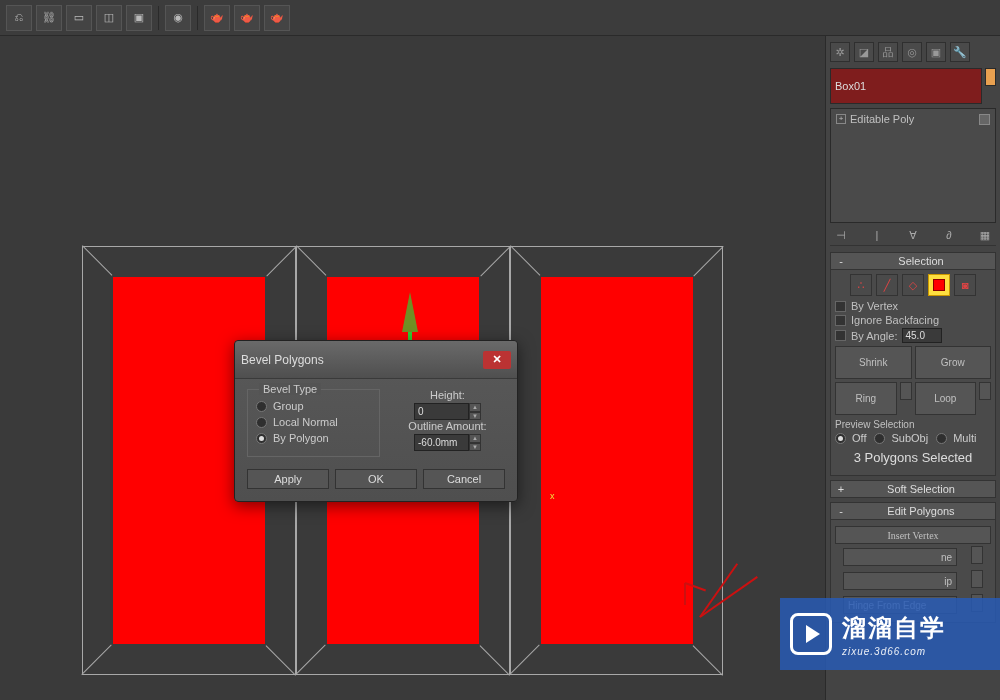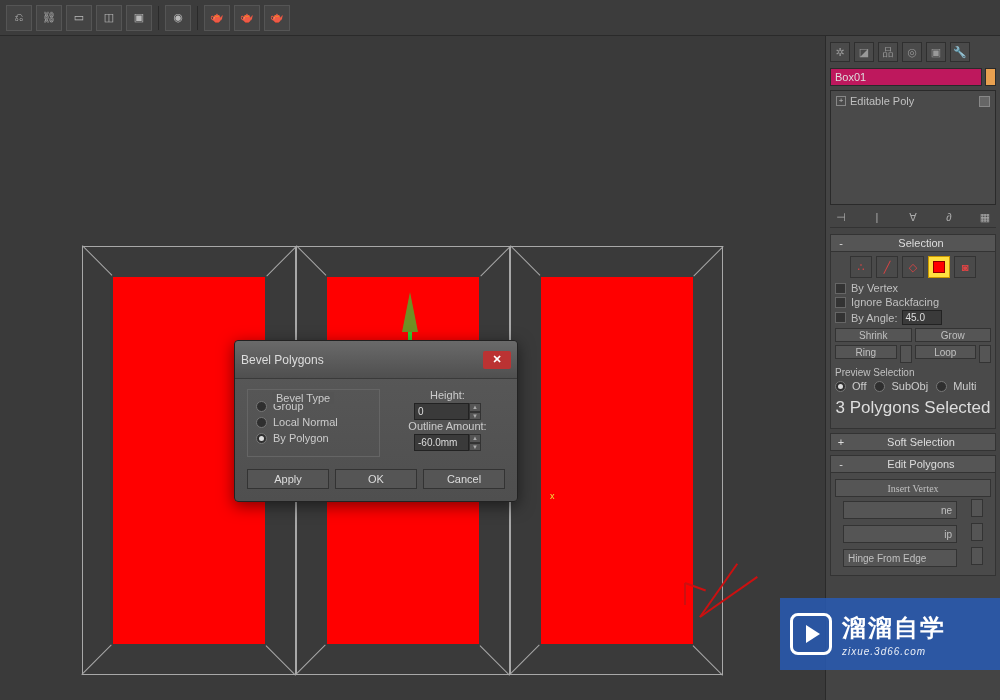--- a/index.html
+++ b/index.html
@@ -17,38 +17,38 @@
 .rect-inner { position:absolute; background:#ff0000; }
 .diag { position:absolute; width:1px; background:#a8a8a8; transform-origin:top left; }
 
 
 .dialog { position:absolute; top:340px; left:234px; width:284px; background:linear-gradient(#595959,#4f4f4f); border:1px solid #222; border-radius:4px; box-shadow:0 4px 16px rgba(0,0,0,.5);}
 .dialog-title { height:38px; background:linear-gradient(#6a6a6a,#4f4f4f); display:flex; align-items:center; justify-content:space-between; padding:0 6px; border-bottom:1px solid #3a3a3a; border-radius:4px 4px 0 0;}
 .dialog-title span { color:#ddd; font-size:12px; }
 .close-btn { width:28px; height:18px; background:#b33; border-radius:2px; display:flex; align-items:center; justify-content:center; color:#fff; font-weight:bold; font-size:11px;}
 .dialog-body { padding:10px 12px 12px; display:flex; gap:10px; }
 .fieldset { border:1px solid #656565; padding:6px 8px 8px; position:relative; }
-.fieldset-legend { position:absolute; top:-7px; left:24px; background:#545454; padding:0 4px; font-size:11px; color:#ccc;margin-top:9px;}
+.fieldset-legend { position:absolute; top:-7px; left:11px; background:#545454; padding:0 4px; font-size:11px; color:#ccc;}
 .radio-row { display:flex; align-items:center; gap:6px; margin:4px 0; font-size:11px; color:#ccc;}
 .radio { width:11px; height:11px; border-radius:50%; background:#2f2f2f; border:1px solid #777; display:inline-block; position:relative;}
 .radio.checked::after { content:""; position:absolute; inset:2px; background:#ddd; border-radius:50%;}
 .spin-label { font-size:11px; color:#ccc; text-align:center; margin-bottom:2px;}
 .spinner { display:flex; }
 .spinner input { width:55px; height:17px; background:#3a3a3a; border:1px solid #222; color:#ddd; font-size:10px; padding:0 3px;}
 .spin-btns { width:12px; display:flex; flex-direction:column;}
 .spin-btns div { flex:1; background:#555; border:1px solid #333; font-size:6px; text-align:center; line-height:6px; color:#aaa;}
 .dialog-buttons { display:flex; gap:6px; padding:0 12px 12px;}
 .dlg-btn { flex:1; height:20px; background:#555; border:1px solid #333; color:#ddd; font-size:11px; display:flex; align-items:center; justify-content:center;}
 
 
 .right-panel { position:absolute; top:36px; right:0; width:175px; height:664px; background:#444; border-left:1px solid #2a2a2a; padding:4px; overflow:hidden;}
 .icon-row { display:flex; gap:4px; margin-bottom:4px; padding:2px 0; }
 .icon-row .ic { width:20px; height:20px; background:#4a4a4a; border:1px solid #2f2f2f; display:flex; align-items:center; justify-content:center; font-size:11px; color:#999;}
 .name-field { display:flex; gap:3px; margin-bottom:4px;}
-.name-field input { flex:1; height:18px; background:#be185d; border:1px solid #2a2a2a; color:#ddd; font-size:11px; padding:0 4px;}
+.name-field input { flex:1; height:36px; background:#7f1d1d; border:1px solid #2a2a2a; color:#ddd; font-size:11px; padding:0 4px;}
 .color-swatch { width:18px; height:18px; background:#e8a050; border:1px solid #2a2a2a;}
 .combo { height:18px; background:#6a6a6a; border:1px solid #2a2a2a; display:flex; align-items:center; justify-content:space-between; padding:0 4px; color:#ddd; font-size:11px; margin-bottom:4px;}
 .modstack { height:115px; background:#4a4a4a; border:1px solid #2a2a2a; padding:3px; margin-bottom:4px;}
 .modstack-item { display:flex; align-items:center; gap:4px; padding:1px 2px; font-size:11px;}
 .modstack-item .exp { width:10px; height:10px; border:1px solid #888; font-size:8px; text-align:center; line-height:8px;}
 .modstack-item .vis { width:11px; height:11px; border:1px solid #888; background:#666;}
 .mini-icons { display:flex; justify-content:space-between; padding:2px 4px; margin-bottom:6px; border-bottom:1px solid #333;}
 .mini-icons span { width:14px; height:14px; color:#aaa; text-align:center; font-size:11px;}
 
 .rollout-head { height:18px; background:#555; border:1px solid #333; display:flex; align-items:center; padding:0 4px; font-size:11px; color:#ddd; margin-top:4px;}
@@ -56,23 +56,23 @@
 .rollout-head .title { flex:1; text-align:center;}
 .rollout-body { background:#4a4a4a; border:1px solid #333; border-top:none; padding:4px;}
 .subobj-row { display:flex; gap:4px; justify-content:center; margin-bottom:4px;}
 .subobj { width:22px; height:22px; border:1px solid #333; display:flex; align-items:center; justify-content:center; font-size:11px;}
 .subobj.active { background:#ffe040; border:1px solid #cc9900;}
 .subobj .poly { width:12px; height:12px; background:#ff0000; border:1px solid #800;}
 .check-row { display:flex; align-items:center; gap:5px; font-size:11px; margin:2px 0;}
 .check { width:11px; height:11px; background:#333; border:1px solid #666;}
 .panel-input { width:40px; height:15px; background:#3a3a3a; border:1px solid #222; color:#ddd; font-size:10px; padding:0 2px;}
 .btn-row { display:flex; gap:3px; margin:3px 0;}
-.panel-btn { flex:1; height:14px; background:#555; border:1px solid #333; font-size:10px; display:flex; align-items:center; justify-content:center;}
+.panel-btn { flex:1; height:33px; background:#555; border:1px solid #333; font-size:10px; display:flex; align-items:center; justify-content:center;}
 .panel-btn-sm { width:12px; height:18px; background:#555; border:1px solid #333;}
-.status-line { text-align:center; font-size:17px; margin:6px 0; color:#ddd;}
+.status-line { text-align:center; font-size:13px; margin:6px 0; color:#ddd;}
 .edit-btn { height:18px; background:#555; border:1px solid #333; font-size:10px; display:flex; align-items:center; padding:0 4px; margin:2px 0;}
 .edit-btn.full { justify-content:center;font-family:Liberation Serif, serif;}
 .edit-row { display:flex; gap:14px; margin:2px 8px;}
 .edit-row .edit-btn { flex:1;}
 
 
 .watermark { position:absolute; right:0; bottom:30px; width:220px; height:72px; background:rgba(40,90,180,.85); display:flex; align-items:center; padding:0 10px; color:#fff;}
 .watermark .play { width:42px; height:42px; border:3px solid #fff; border-radius:8px; display:flex; align-items:center; justify-content:center; margin-right:10px;}
 .watermark .play::after { content:""; border-left:14px solid #fff; border-top:9px solid transparent; border-bottom:9px solid transparent; margin-left:3px;}
 .watermark .txt1 { font-size:24px; font-weight:bold; letter-spacing:2px;}

